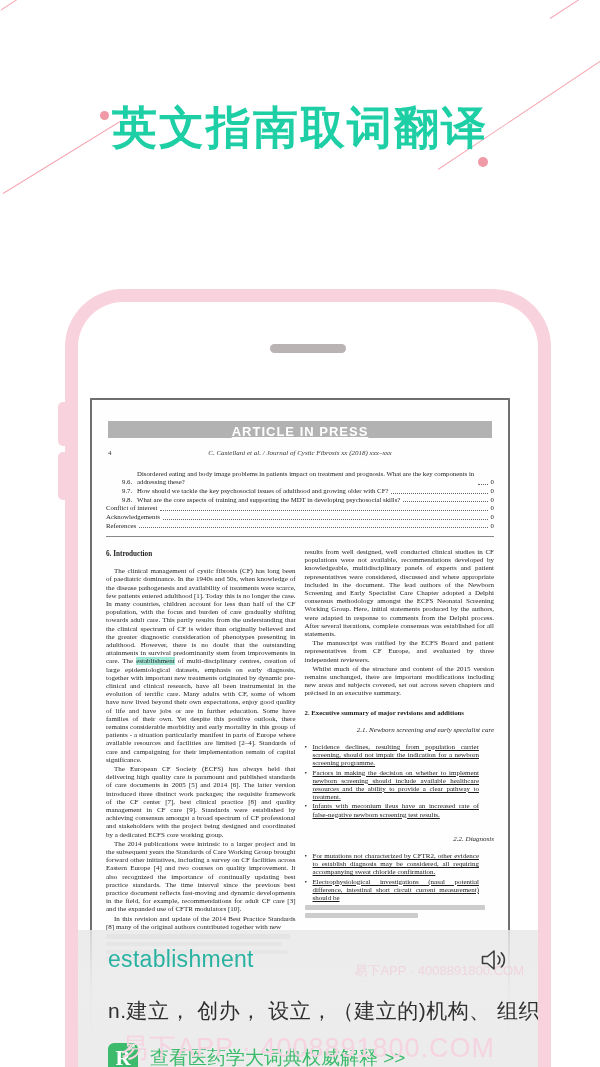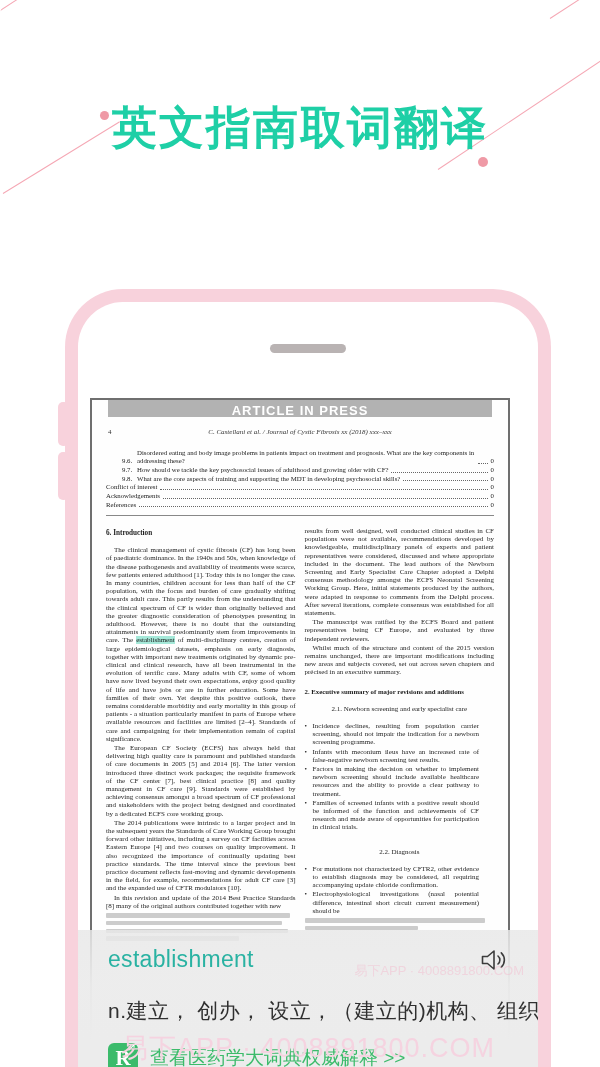--- a/index.html
+++ b/index.html
@@ -30,44 +30,44 @@
          background:#ffffff;border:13px solid #f8d2dc;border-bottom:none;
          border-radius:58px 58px 0 0;}
   .phone-inner{position:relative;width:460px;height:797px;overflow:hidden;
                border-radius:45px 45px 0 0;}
   .speaker{width:76px;height:9px;border-radius:5px;background:#b9b3b3;margin:42px auto 0 auto;}
 
   
   .paper{position:absolute;left:12px;top:96px;width:420px;height:704px;background:#fefefe;
          border:2px solid #6f6f6f;padding:0 14px;box-sizing:border-box;overflow:hidden;
          font-family:"Liberation Serif",serif;color:#1d1d1d;}
-  .banner{margin:0 2px 0 2px;height:17px;background:#b2b2b2;color:#ffffff;
+  .banner{margin:21px 2px 0 2px;height:17px;background:#b2b2b2;color:#ffffff;
           font-family:"Liberation Sans",sans-serif;font-weight:bold;font-size:13px;
-          letter-spacing:1px;text-align:center;line-height:21px;}
+          letter-spacing:1px;text-align:center;line-height:21px;text-decoration:underline;}
   .runhead{position:relative;margin-top:11px;font-size:7px;font-style:italic;text-align:center;color:#333;}
   .runhead .pgnum{position:absolute;left:2px;top:0;font-style:normal;}
   .toc{margin-top:13px;font-size:6.8px;line-height:8.2px;color:#222;}
   .toc-row{display:flex;align-items:flex-end;margin-bottom:0.5px;}
   .toc-row.indent{padding-left:16px;}
   .toc-num{flex:none;width:15px;}
   .toc-text{flex:0 1 auto;}
   .toc-leader{flex:1 1 10px;min-width:10px;border-bottom:1px dotted #666;margin:0 3px 1.5px 3px;}
   .toc-page{flex:none;}
   .rule{border-top:1px solid #888;margin-top:6px;}
   .cols{display:flex;gap:9px;margin-top:11px;font-size:7px;line-height:8.2px;text-align:justify;}
   .col{flex:1 1 0;min-width:0;}
   .sec-h{font-weight:bold;font-size:7.2px;margin:2px 0 9px 0;text-align:left;}
   .sec-h2{font-weight:bold;font-size:6.8px;margin:11px 0 9px 0;text-align:left;}
-  .sub-h{font-size:7px;margin:9px 0 9px 0;text-align:center;}
+  .sub-h{font-style:italic;font-size:7px;margin:9px 0 9px 0;text-align:right;}
   .sub-h.gap{margin-top:16px;}
   .para{text-indent:8px;margin:0 0 1px 0;}
   .para.noindent{text-indent:0;}
   .hl{background:#a5e9d9;}
   ul.blist{margin:0;padding:0;list-style:none;}
-  ul.blist li{position:relative;padding-left:8px;margin:0 15px 1px 0;}
+  ul.blist li{position:relative;padding-left:8px;margin:0 15px 1px 0;text-decoration:underline;}
   ul.blist li::before{content:"\2022";position:absolute;left:0;top:0;}
   .ghost{margin-top:3px;}
   .gl{height:4.5px;background:#9a9a9a;opacity:0.5;border-radius:1px;margin:3.2px 0;}
 
   
   .panel{position:absolute;left:0;top:628px;width:460px;height:240px;box-sizing:border-box;
          padding:16px 30px 0 30px;
          background:linear-gradient(180deg,rgba(232,232,232,0.84) 0px,rgba(236,236,236,0.97) 54px,#ececec 110px);}
   .word-row{display:flex;justify-content:space-between;align-items:center;}
   .sel-word{font-size:23px;color:#29b2a2;letter-spacing:0.3px;}
@@ -161,33 +161,32 @@
             <div class="ghost">
               <div class="gl" style="width:97%"></div>
                 <div class="gl" style="width:93%"></div>
               <div class="gl" style="width:96%"></div>
                 <div class="gl" style="width:70%"></div>
             </div>
           </div>
 
           <div class="col">
             <p class="para noindent">results from well designed, well conducted clinical studies in CF populations were not available, recommendations developed by knowledgeable, multidisciplinary panels of experts and patient representatives were considered, discussed and where appropriate included in the document. The lead authors of the Newborn Screening and Early Specialist Care Chapter adopted a Delphi consensus methodology amongst the ECFS Neonatal Screening Working Group. Here, initial statements produced by the authors, were adapted in response to comments from the Delphi process. After several iterations, complete consensus was established for all statements.</p>
-            <p class="para">The manuscript was ratified by the ECFS Board and patient representatives being CF Europe, and evaluated by three independent reviewers.</p>
+            <p class="para">The manuscript was ratified by the ECFS Board and patient representatives from CF Europe, and evaluated by three independent reviewers.</p>
             <p class="para">Whilst much of the structure and content of the 2015 version remains unchanged, there are important modifications including new areas and subjects covered, set out across seven chapters and précised in an executive summary.</p>
             <div class="sec-h2">2. Executive summary of major revisions and additions</div>
             <div class="sub-h">2.1. Newborn screening and early specialist care</div>
             <ul class="blist">
               <li>Incidence declines, resulting from population carrier screening, should not impair the indication for a newborn screening programme.</li>
+              <li>Factors in making the decision on whether to implement newborn screening should include available healthcare resources and the ability to provide a clear pathway to treatment.</li>
               <li>Infants with meconium ileus have an increased rate of false-negative newborn screening test results.</li>
-              <li>Factors in making the decision on whether to implement newborn screening should include available healthcare resources and the ability to provide a clear pathway to treatment.</li>
-              <li>Families of screened infants with a positive result should be informed of the function and achievements of CF research and made aware of opportunities for participation in clinical trials.</li>
             </ul>
             <div class="sub-h gap">2.2. Diagnosis</div>
             <ul class="blist">
-              <li>For mutations not characterized by CFTR2, other evidence to establish diagnosis may be considered, all requiring accompanying update chloride confirmation.</li>
+              <li>For mutations not characterized by CFTR2, other evidence to establish diagnosis may be considered, all requiring accompanying sweat chloride confirmation.</li>
               <li>Electrophysiological investigations (nasal potential difference, intestinal short circuit current measurement) should be</li>
             </ul>
             <div class="ghost">
               <div class="gl" style="width:95%"></div>
                 <div class="gl" style="width:60%"></div>
             </div>
           </div>
         </div>
       </div>
 

